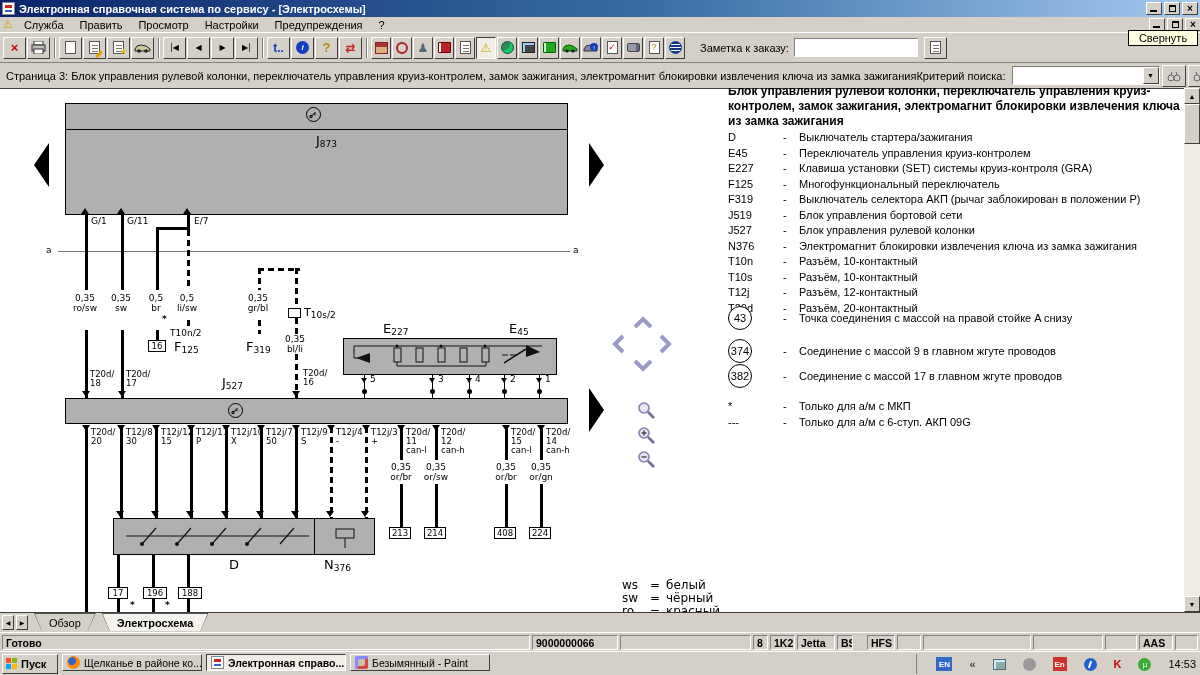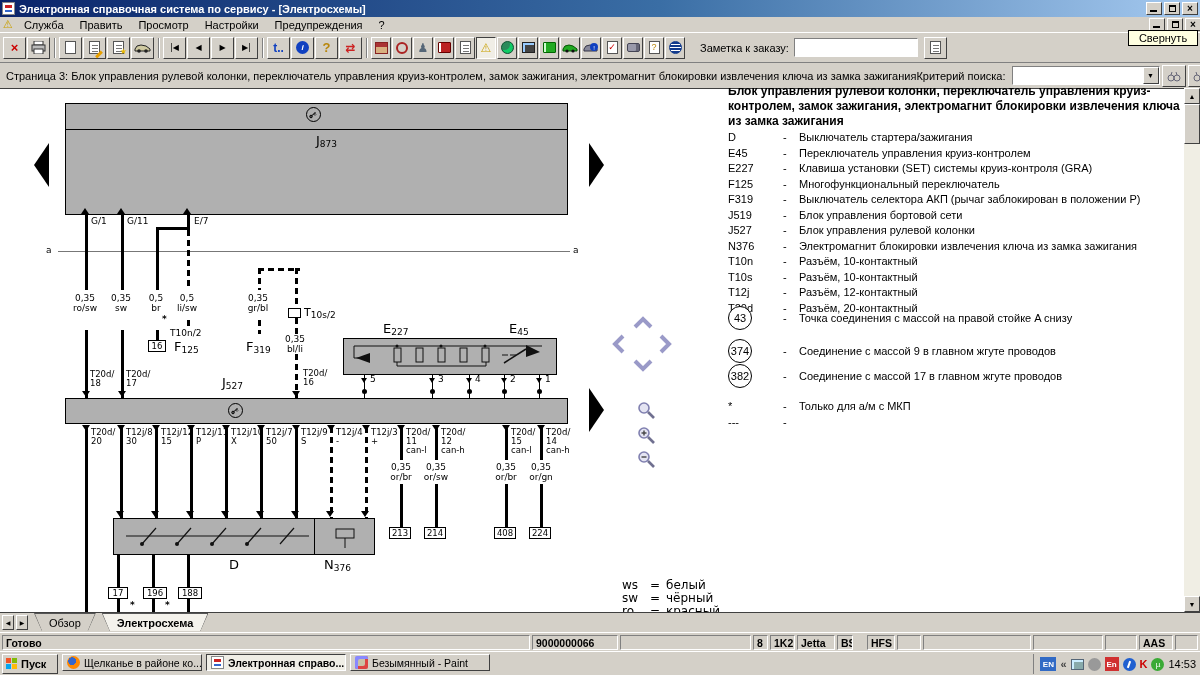--- a/index.html
+++ b/index.html
@@ -94,21 +94,21 @@
 .sp{position:absolute;top:2px;height:15px;border:1px solid;border-color:#808080 #fff #fff #808080;font-size:10.5px;padding:0 3px;display:flex;align-items:center;font-weight:bold;white-space:nowrap;overflow:hidden;}
 
 #taskbar{position:absolute;left:0;top:651px;width:1200px;height:24px;background:#d4d0c8;border-top:1px solid #fff;z-index:10;}
 #startbtn{position:absolute;left:2px;top:2px;width:56px;height:20px;background:#d4d0c8;border:1px solid;border-color:#fff #404040 #404040 #fff;display:flex;align-items:center;font-weight:bold;font-size:11px;padding:0 3px;}
 .flag{width:12px;height:12px;display:grid;grid-template-columns:5px 5px;grid-template-rows:5px 5px;gap:1px;margin-right:3px;flex:none;}
 .flag i{display:block;}
 .task{position:absolute;top:2px;height:17px;width:140px;background:#d4d0c8;border:1px solid;border-color:#fff #404040 #404040 #fff;display:flex;align-items:center;font-size:10.5px;padding:0 4px;white-space:nowrap;overflow:hidden;}
 .task.active{border-color:#404040 #fff #fff #404040;background:#f0eee6;font-weight:bold;}
 .tico{width:13px;height:13px;margin-right:4px;flex:none;border-radius:2px;}
 #tray{position:absolute;right:2px;top:2px;height:20px;display:flex;align-items:center;border-left:1px solid #808080;padding-left:6px;}
-#tray .ti{margin-right:4px;flex:none;display:flex;align-items:center;justify-content:center;}
+#tray .ti{margin-right:4px;flex:none;display:flex;align-items:center;justify-content:center;margin-left:13px;}
 .sq{width:16px;height:14px;color:#fff;font-size:8px;font-weight:bold;display:flex;align-items:center;justify-content:center;}
 .cir{width:13px;height:13px;border-radius:50%;color:#fff;font-size:8px;display:flex;align-items:center;justify-content:center;}
 
 .chev{position:absolute;z-index:4;}
 .mag{position:absolute;z-index:4;}
 </style>
 </head>
 <body>
 
 <div id="screen">
@@ -715,20 +715,21 @@
       <span class="lt">Соединение с массой 17 в главном жгуте проводов</span>
     </div>
   <div class="lrow" style="top:399px">
       <span class="lc">*</span>
       <span class="ld">-</span>
       <span class="lt">Только для а/м с МКП</span>
     </div>
   <div class="lrow" style="top:415px">
       <span class="lc">---</span>
       <span class="ld">-</span>
+      <span class="lt">Только для а/м с 6-ступ. АКП 09G</span>
     </div>
 
   <div class="sbtrack"></div>
   <div class="sbtn" style="top:88px">
       <span>▲</span>
     </div>
   <div class="sthumb"></div>
   <div class="sbtn" style="top:596px">
       <span>▼</span>
     </div>

